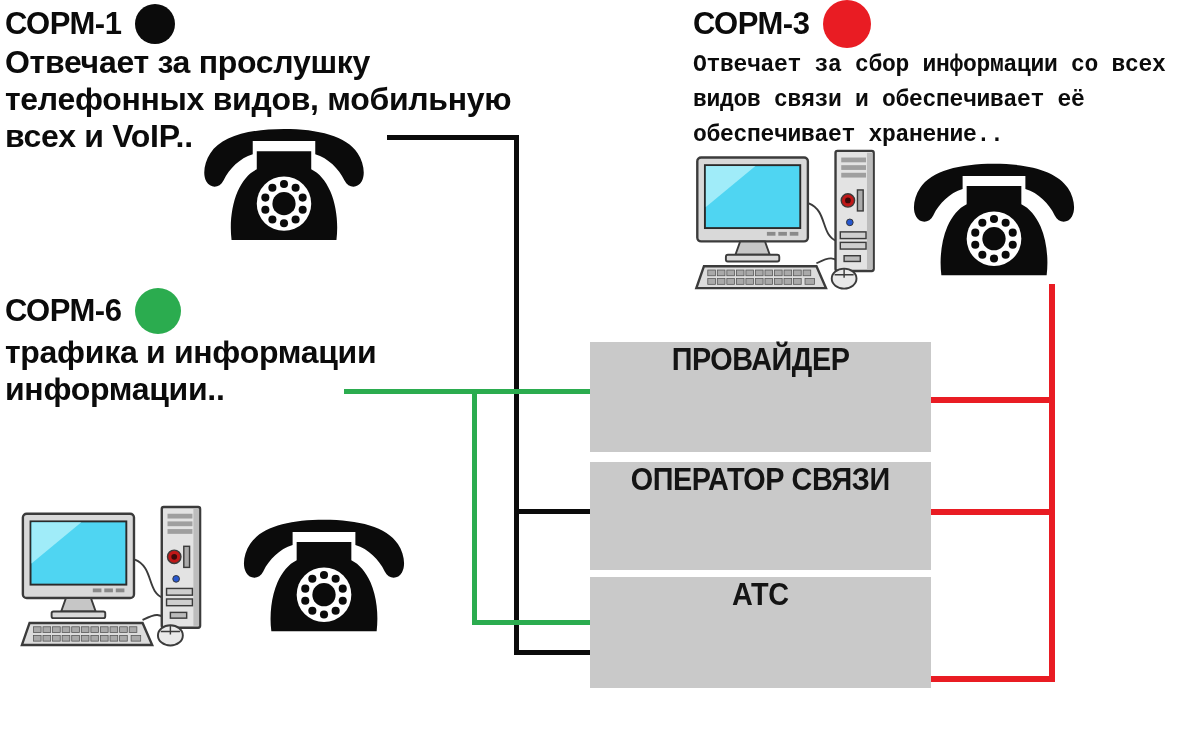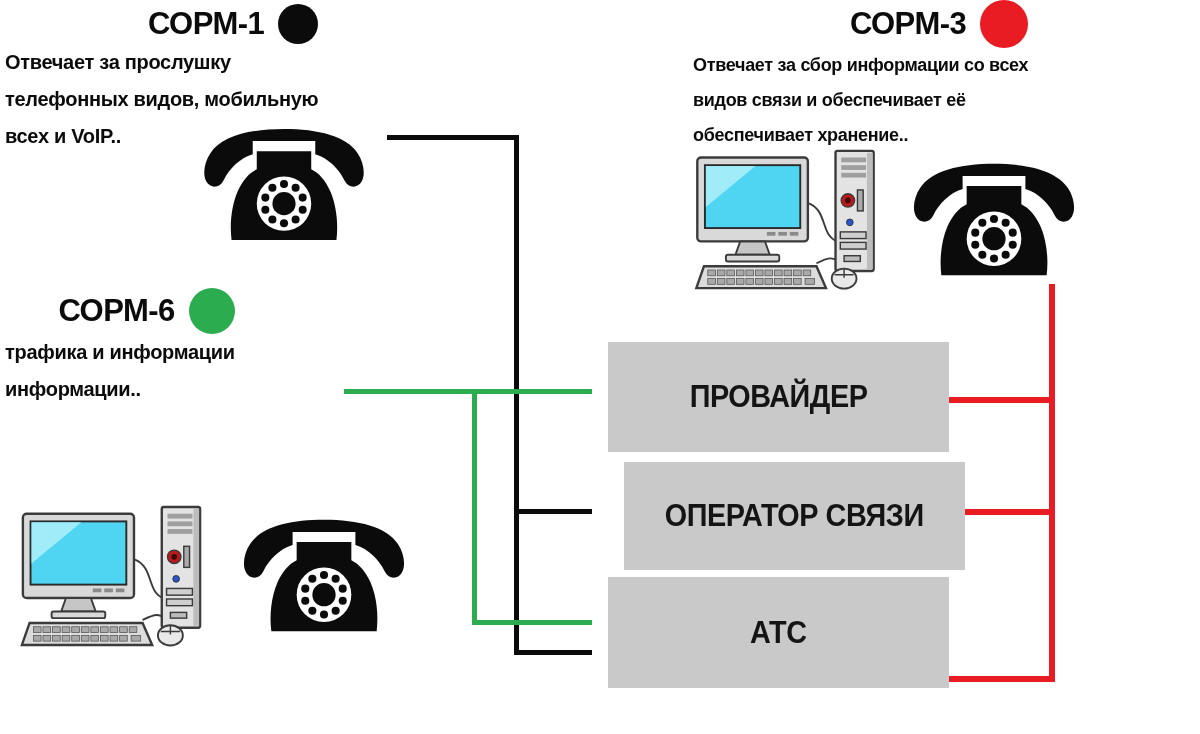--- a/index.html
+++ b/index.html
@@ -6,38 +6,38 @@
   .canvas{
     position:relative;
     width:1200px;height:734px;
     background:#ffffff;
     font-family:"Liberation Sans","DejaVu Sans",sans-serif;
     overflow:hidden;
     color:#0b0b0b;
   }
   
   .legend{position:absolute;}
-  .legend-title-row{display:flex;align-items:center;gap:14px;justify-content:flex-end;}
+  .legend-title-row{display:flex;align-items:center;gap:14px;}
   .legend-title{
     margin:0;font-size:31px;font-weight:700;line-height:40px;letter-spacing:-0.5px;
   }
   .dot{border-radius:50%;flex:0 0 auto;}
   .dot-black{width:40px;height:40px;background:var(--c-black);}
   .dot-green{width:46px;height:46px;background:var(--c-green);}
   .dot-red{width:48px;height:48px;background:var(--c-red);}
   .legend-line{
     margin:0;font-weight:700;white-space:nowrap;letter-spacing:-0.3px;
   }
-  .legend-sm1 .legend-line,.legend-sm2 .legend-line{font-size:20px;line-height:37px;}
-  .legend-sm3 .legend-line{font-size:18px;line-height:35px;}
+  .legend-sm1 .legend-line,.legend-sm2 .legend-line{font-size:32px;line-height:37px;}
+  .legend-sm3 .legend-line{font-size:23px;line-height:35px;font-family:Liberation Mono, monospace;}
   
   .node-box{
-    position:absolute;left:608px;width:341px;
+    position:absolute;left:590px;width:341px;
     background:var(--c-box_fill);
-    display:flex;align-items:center;justify-content:center;
+    display:flex;justify-content:center;
   }
   .node-box span{
     font-size:31px;font-weight:700;letter-spacing:-0.5px;color:#141414;
     transform:scaleX(0.93);
   }
   
   .ln{position:absolute;}
   .ln-black{background:var(--c-black);}
   .ln-green{background:var(--c-green);}
   .ln-red{background:var(--c-red);}
@@ -89,21 +89,21 @@
   <div class="ln ln-green" style="left:472px;top:620px;width:120px;height:5px;"></div>
 
   <div class="ln ln-red" style="left:1049px;top:284px;width:6px;height:398px;"></div>
   <div class="ln ln-red" style="left:929px;top:397px;width:126px;height:6px;"></div>
   <div class="ln ln-red" style="left:929px;top:509px;width:126px;height:6px;"></div>
   <div class="ln ln-red" style="left:926px;top:676px;width:129px;height:6px;"></div>
 
   <div class="node-box" style="top:342px;height:110px;">
     <span>ПРОВАЙДЕР</span>
   </div>
-  <div class="node-box" style="top:462px;height:108px;margin-left:16px;">
+  <div class="node-box" style="top:462px;height:108px;">
     <span>ОПЕРАТОР СВЯЗИ</span>
   </div>
   <div class="node-box" style="top:577px;height:111px;">
     <span>АТС</span>
   </div>
 
   <div class="icon" style="left:203px;top:127px;width:162px;height:119px;">
     <svg viewBox="0 0 160 118" aria-hidden="true">
       <path fill="#0b0b0b" d="M80 2 C46 2 18 9 7 26 C1 35 -1 47 3 54 C7 61 16 61 20 53 C26 41 36 31 49 27 L49 14 L111 14 L111 27 C124 31 134 41 140 53 C144 61 153 61 157 54 C161 47 159 35 153 26 C142 9 114 2 80 2 Z"></path>
       <path fill="#0b0b0b" d="M28 112 C26 96 28 78 34 64 C39 53 45 46 53 42 L53 24 L107 24 L107 42 C115 46 121 53 126 64 C132 78 134 96 132 112 Z"></path>

